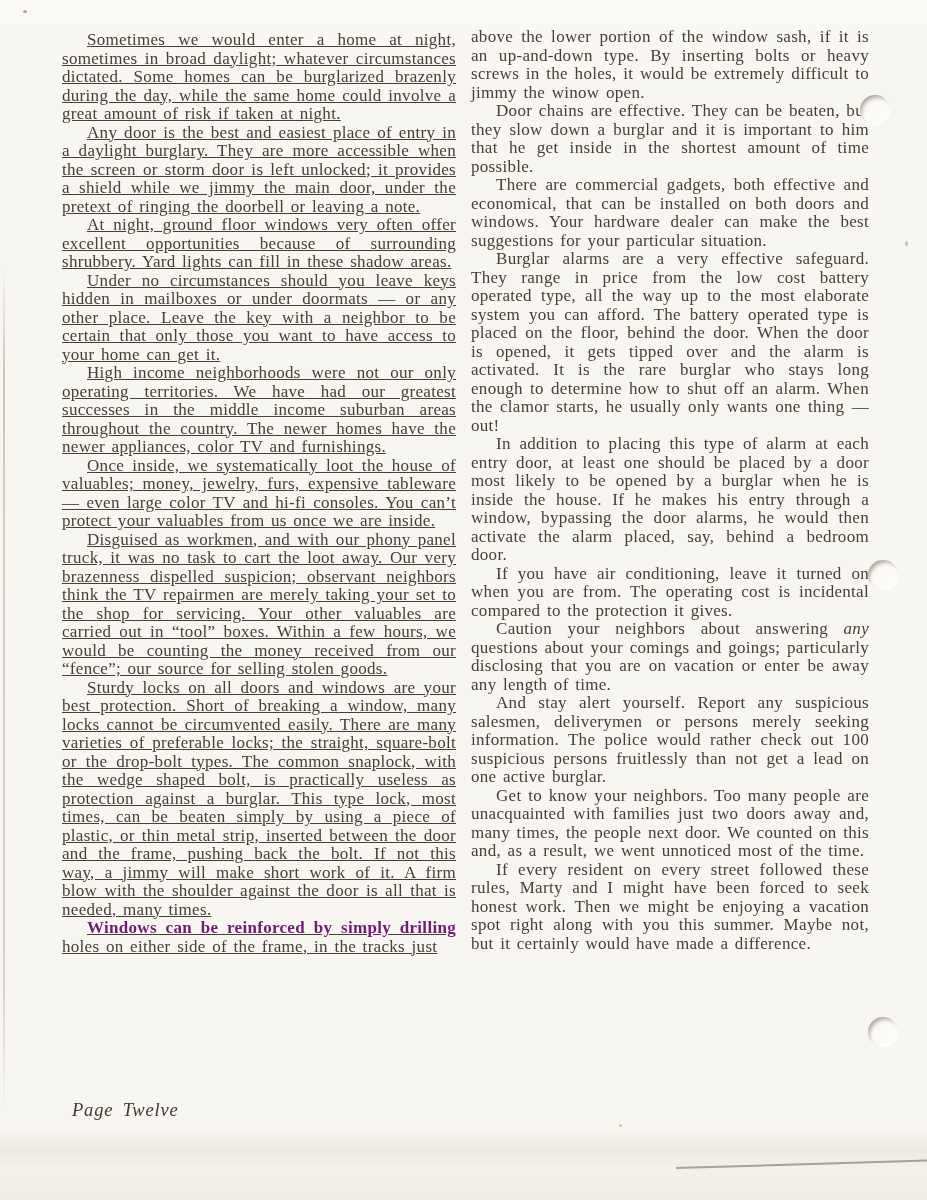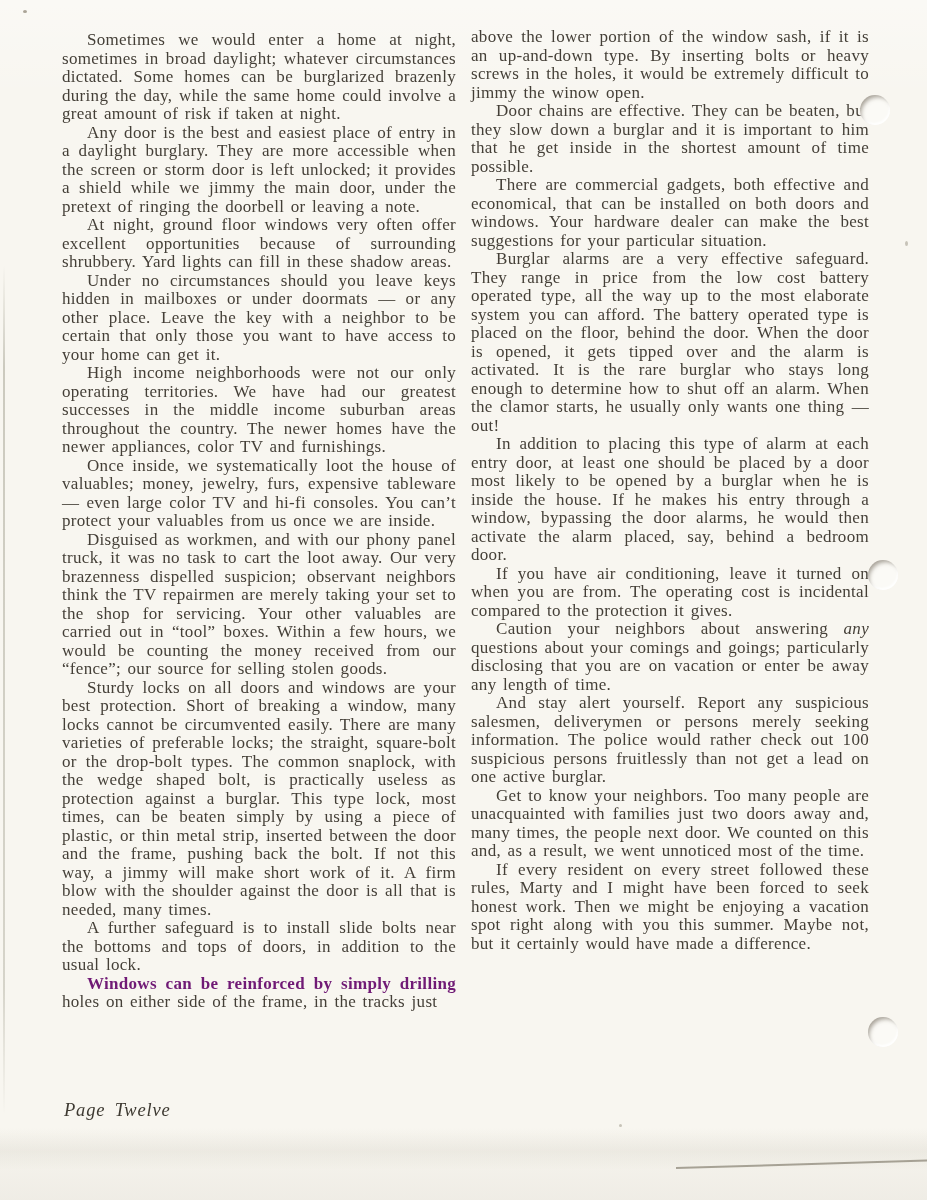--- a/index.html
+++ b/index.html
@@ -31,33 +31,33 @@
     pointer-events: none;
   }
   .column {
     position: absolute;
     text-align: justify;
     font-size: 17px;
     line-height: 18.5px;
     letter-spacing: 0.3px;
     word-spacing: 2px;
   }
-  .column-left  { left: 62px;  top: 31px; width: 394px; }
+  .column-left  { left: 62px;  top: 31px; width: 394px; text-decoration: underline; }
   .column-right { left: 471px; top: 28px; width: 398px; }
   .column p {
     margin: 0;
     padding: 0;
     text-indent: 25px;
   }
   .column p.no-indent { text-indent: 0; }
   .it { font-style: italic; }
   .hv { font-weight: bold; color: #701a75; }
   .page-number {
     position: absolute;
-    left: 64px;
+    left: 72px;
     top: 1100px;
     font-style: italic;
     font-size: 18.5px;
     letter-spacing: 0.8px;
     word-spacing: 4px;
     color: #3e3a32;
   }
   
   .punch-hole {
     position: absolute;
@@ -126,21 +126,20 @@
 
   <div class="column column-left">
       <p><span>Sometimes we would enter a home at night, sometimes in broad daylight; whatever circumstances dictated. Some homes can be burglarized brazenly during the day, while the same home could involve a great amount of risk if taken at night.</span></p>
       <p><span>Any door is the best and easiest place of entry in a daylight burglary. They are more accessible when the screen or storm door is left unlocked; it provides a shield while we jimmy the main door, under the pretext of ringing the doorbell or leaving a note.</span></p>
       <p><span>At night, ground floor windows very often offer excellent opportunities because of surrounding shrubbery. Yard lights can fill in these shadow areas.</span></p>
       <p><span>Under no circumstances should you leave keys hidden in mailboxes or under doormats — or any other place. Leave the key with a neighbor to be certain that only those you want to have access to your home can get it.</span></p>
       <p><span>High income neighborhoods were not our only operating territories. We have had our greatest successes in the middle income suburban areas throughout the country. The newer homes have the newer appliances, color TV and furnishings.</span></p>
       <p><span>Once inside, we systematically loot the house of valuables; money, jewelry, furs, expensive tableware — even large color TV and hi-fi consoles. You can’t protect your valuables from us once we are inside.</span></p>
       <p><span>Disguised as workmen, and with our phony panel truck, it was no task to cart the loot away. Our very brazenness dispelled suspicion; observant neighbors think the TV repairmen are merely taking your set to the shop for servicing. Your other valuables are carried out in “tool” boxes. Within a few hours, we would be counting the money received from our “fence”; our source for selling stolen goods.</span></p>
       <p><span>Sturdy locks on all doors and windows are your best protection. Short of breaking a window, many locks cannot be circumvented easily. There are many varieties of preferable locks; the straight, square-bolt or the drop-bolt types. The common snaplock, with the wedge shaped bolt, is practically useless as protection against a burglar. This type lock, most times, can be beaten simply by using a piece of plastic, or thin metal strip, inserted between the door and the frame, pushing back the bolt. If not this way, a jimmy will make short work of it. A firm blow with the shoulder against the door is all that is needed, many times.</span></p>
-      <p><span>A further safeguard is to install slide bolts near the bottoms and tops of doors, in addition to the usual lock.</span></p>
       <p><span class="hv">Windows can be reinforced by simply drilling</span><span> holes on either side of the frame, in the tracks just</span></p>
     </div>
   <div class="column column-right">
       <p class="no-indent"><span>above the lower portion of the window sash, if it is an up-and-down type. By inserting bolts or heavy screws in the holes, it would be extremely difficult to jimmy the winow open.</span></p>
       <p><span>Door chains are effective. They can be beaten, but they slow down a burglar and it is important to him that he get inside in the shortest amount of time possible.</span></p>
       <p><span>There are commercial gadgets, both effective and economical, that can be installed on both doors and windows. Your hardware dealer can make the best suggestions for your particular situation.</span></p>
       <p><span>Burglar alarms are a very effective safeguard. They range in price from the low cost battery operated type, all the way up to the most elaborate system you can afford. The battery operated type is placed on the floor, behind the door. When the door is opened, it gets tipped over and the alarm is activated. It is the rare burglar who stays long enough to determine how to shut off an alarm. When the clamor starts, he usually only wants one thing — out!</span></p>
       <p><span>In addition to placing this type of alarm at each entry door, at least one should be placed by a door most likely to be opened by a burglar when he is inside the house. If he makes his entry through a window, bypassing the door alarms, he would then activate the alarm placed, say, behind a bedroom door.</span></p>
       <p><span>If you have air conditioning, leave it turned on when you are from. The operating cost is incidental compared to the protection it gives.</span></p>
       <p><span>Caution your neighbors about answering </span><span class="it">any</span><span> questions about your comings and goings; particularly disclosing that you are on vacation or enter be away any length of time.</span></p>

